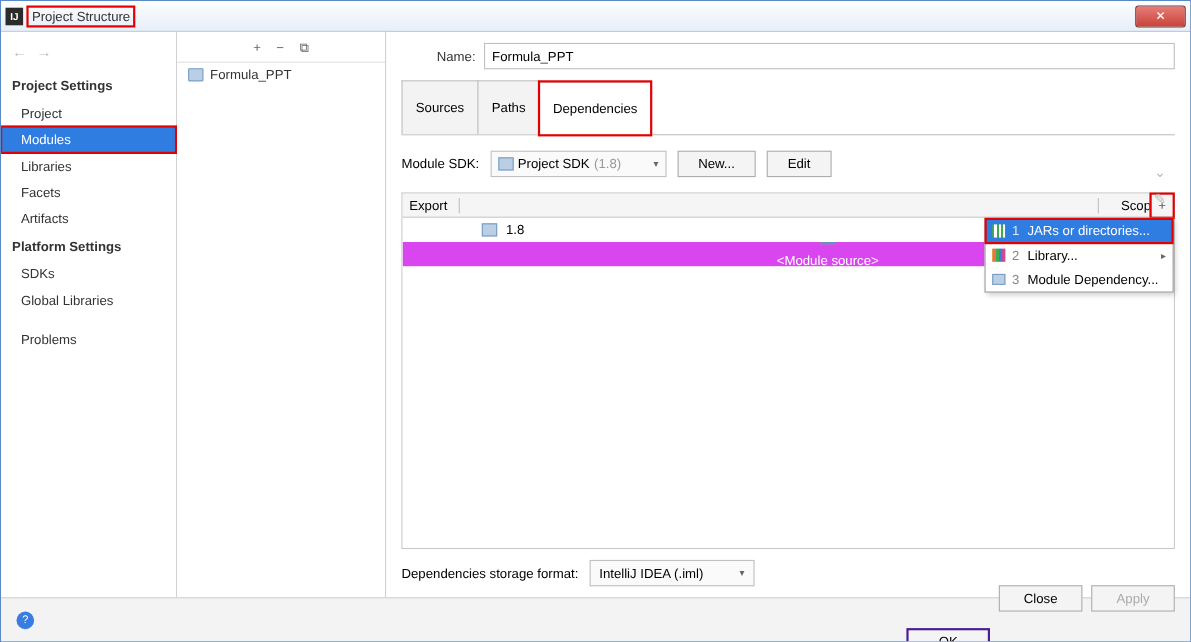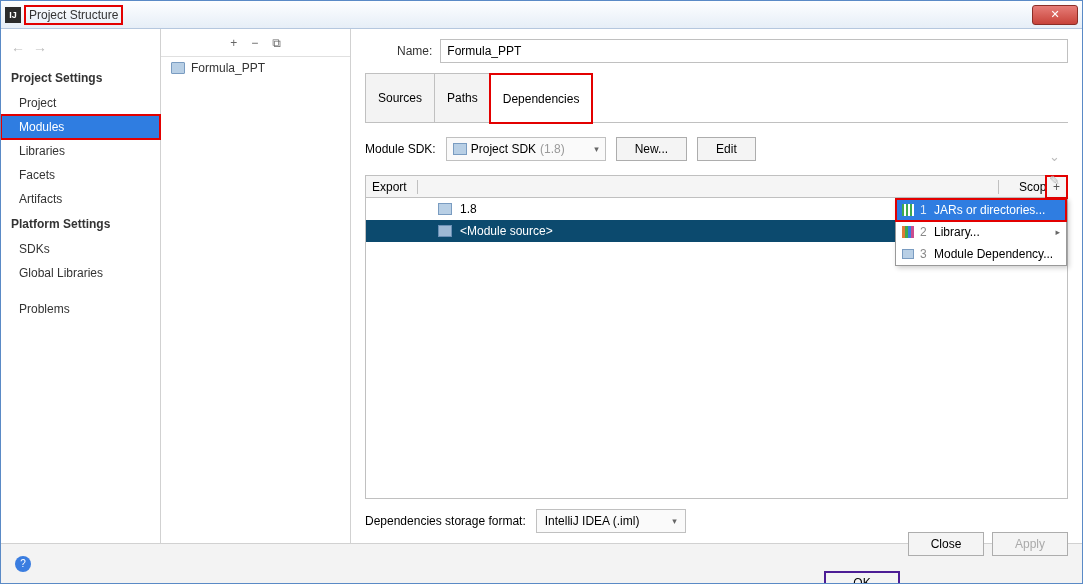--- a/index.html
+++ b/index.html
@@ -32,21 +32,21 @@
 .sdk-select { display: flex; align-items: center; border: 1px solid #c0c0c0; height: 24px; padding: 0 6px; min-width: 160px; background: #fafafa; gap: 4px; }
 .sdk-select .chev { margin-left: auto; color: #666; font-size: 9px; }
 .btn { border: 1px solid #adadad; background: #f4f4f4; height: 24px; padding: 0 18px; cursor: pointer; }
 .dep-table { border: 1px solid #c0c0c0; flex: 1; display: flex; flex-direction: column; position: relative; }
 .dep-head { display: flex; background: #f5f5f5; border-bottom: 1px solid #c0c0c0; height: 22px; align-items: center; }
 .dep-head .col-export { width: 52px; padding-left: 6px; border-right: 1px solid #c0c0c0; }
 .dep-head .col-main { flex: 1; }
 .dep-head .col-scope { width: 48px; padding-left: 20px; border-left: 1px solid #c0c0c0; }
 .dep-body { flex: 1; background: #fff; overflow: hidden; }
 .dep-row { display: flex; align-items: center; height: 22px; padding-left: 72px; gap: 8px; }
-.dep-row.selected { background: #0c4a6e; color: #fff; }
+.dep-row.selected { background: #d946ef; color: #fff; flex-direction: column; }
 .side-toolbar { position: absolute; right: 0; top: 0; width: 22px; display: flex; flex-direction: column; border-left: 1px solid #c0c0c0; }
 .side-btn { height: 22px; display: flex; align-items: center; justify-content: center; border-bottom: 1px solid #e0e0e0; cursor: pointer; color: #555; background: #f5f5f5; }
 .side-btn:first-child { border-bottom: 1px solid #c0c0c0; }
 .popup-menu { position: absolute; right: 0; top: 22px; width: 172px; background: #fff; border: 1px solid #999; box-shadow: 2px 2px 5px rgba(0,0,0,0.2); z-index: 10; }
 .popup-item { display: flex; align-items: center; height: 22px; padding: 0 6px; gap: 6px; cursor: pointer; }
 .popup-item.selected { background: #2f7de1; color: #fff; }
 .popup-item .num { color: #888; width: 8px; }
 .popup-item.selected .num { color: #dbe8f7; }
 .popup-item .arrow { margin-left: auto; font-size: 9px; color: #666; }
 .lib-icon-green { width: 12px; height: 12px; background: repeating-linear-gradient(90deg,#3faa4e 0 2px,#fff 2px 4px); display: inline-block; }

